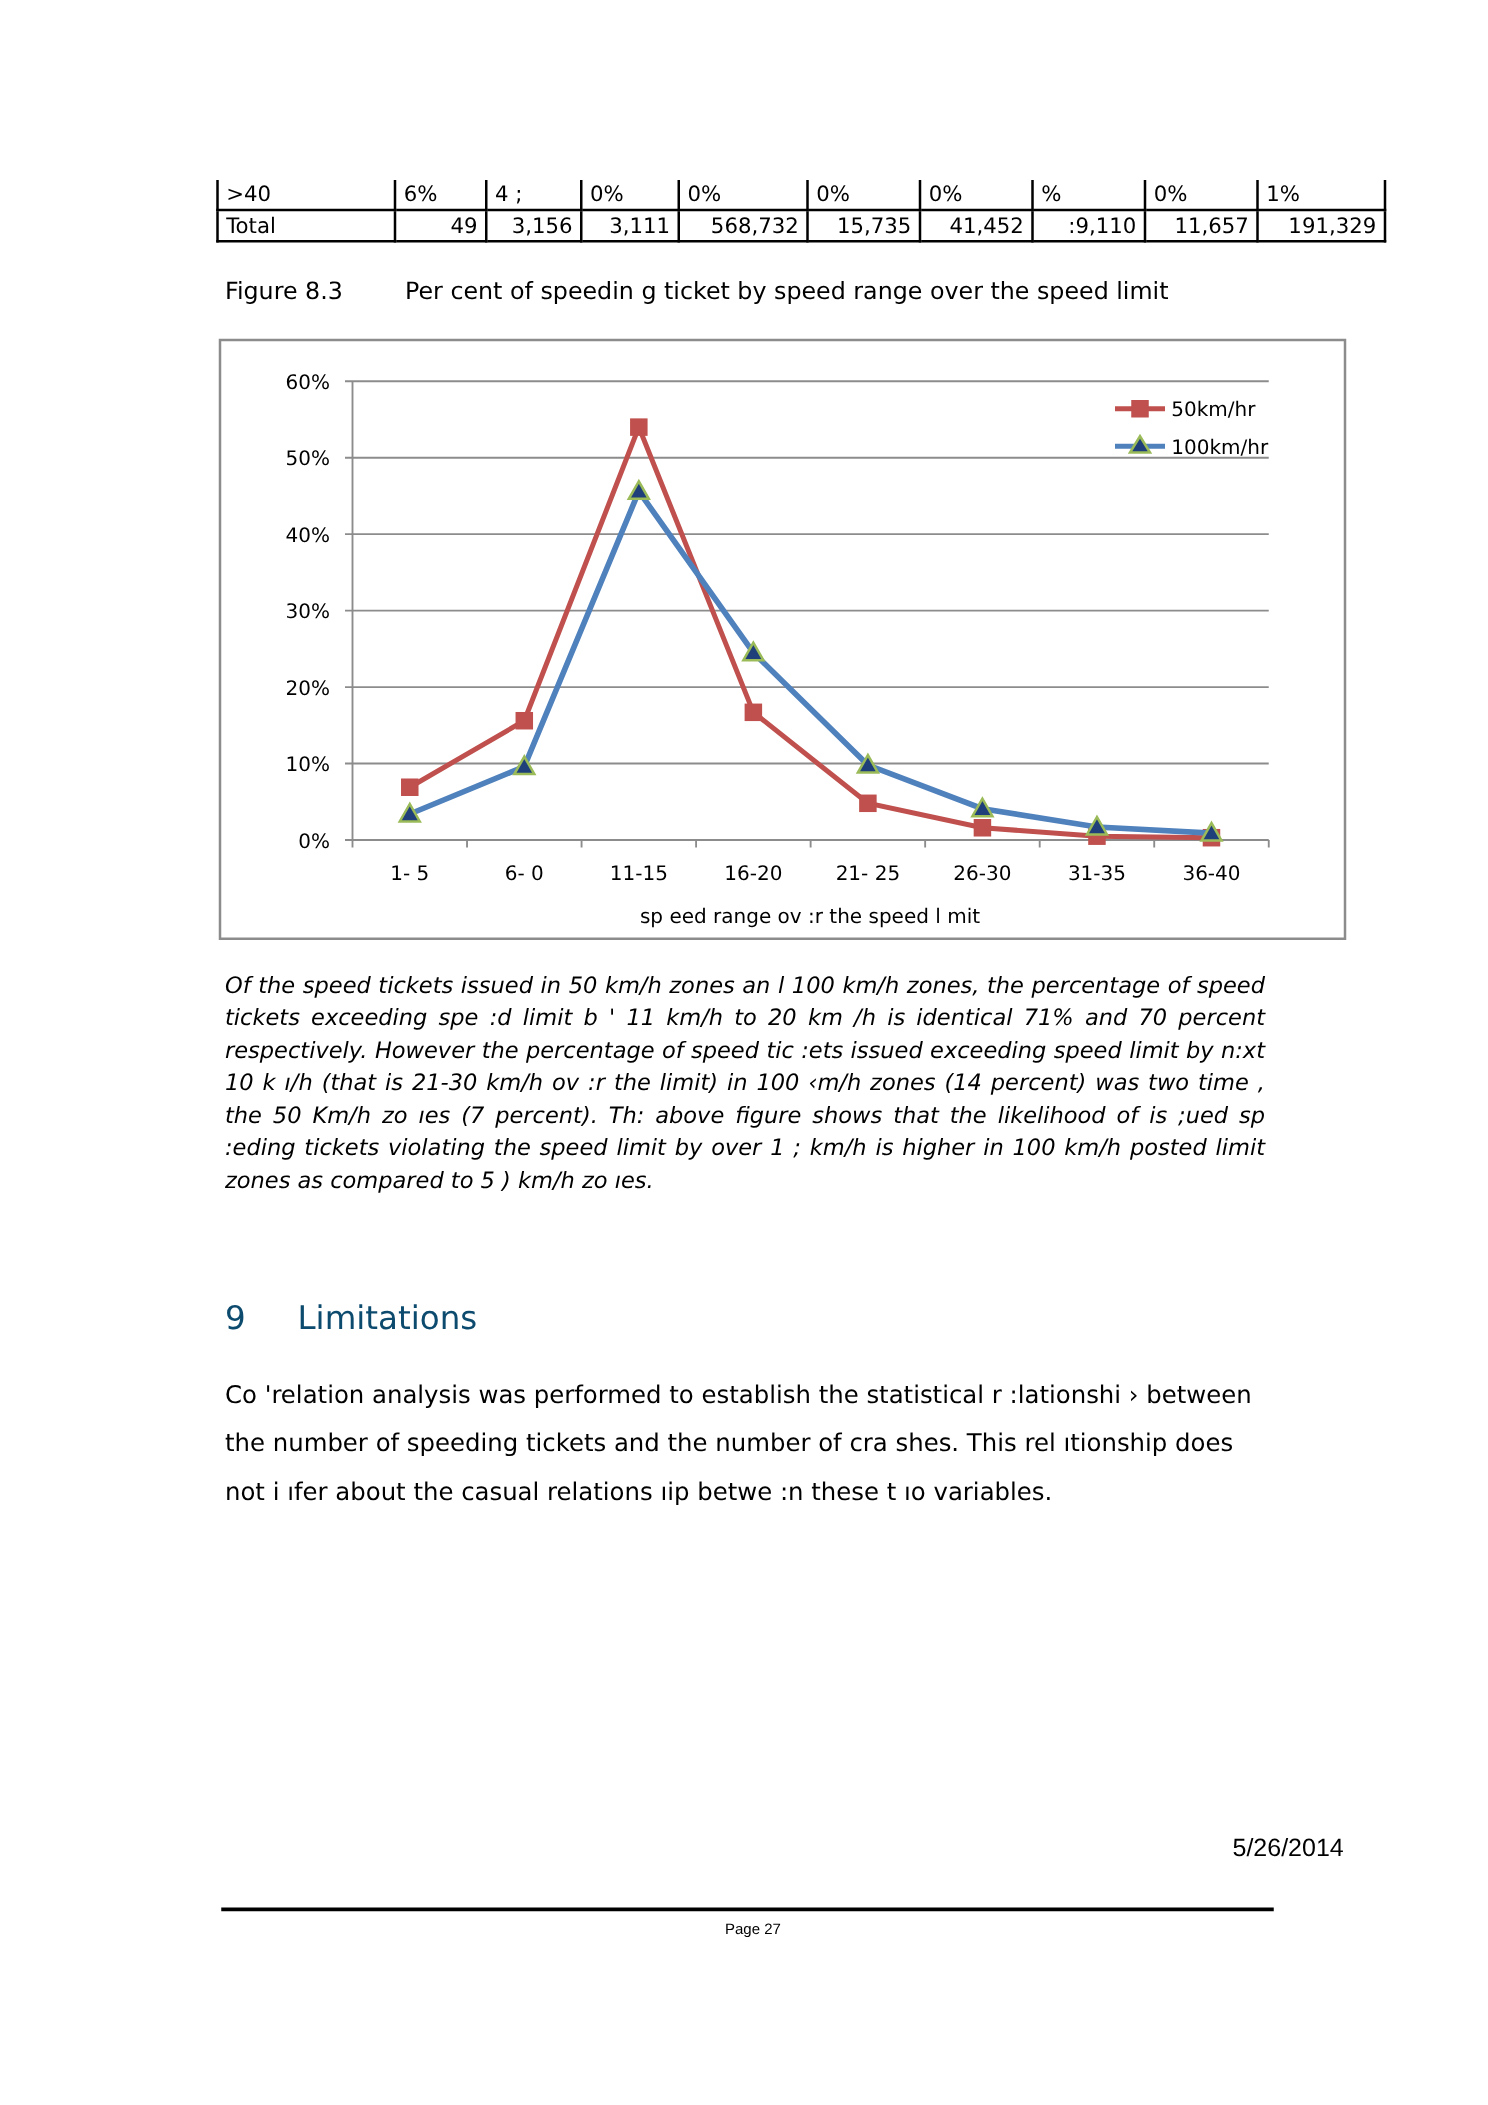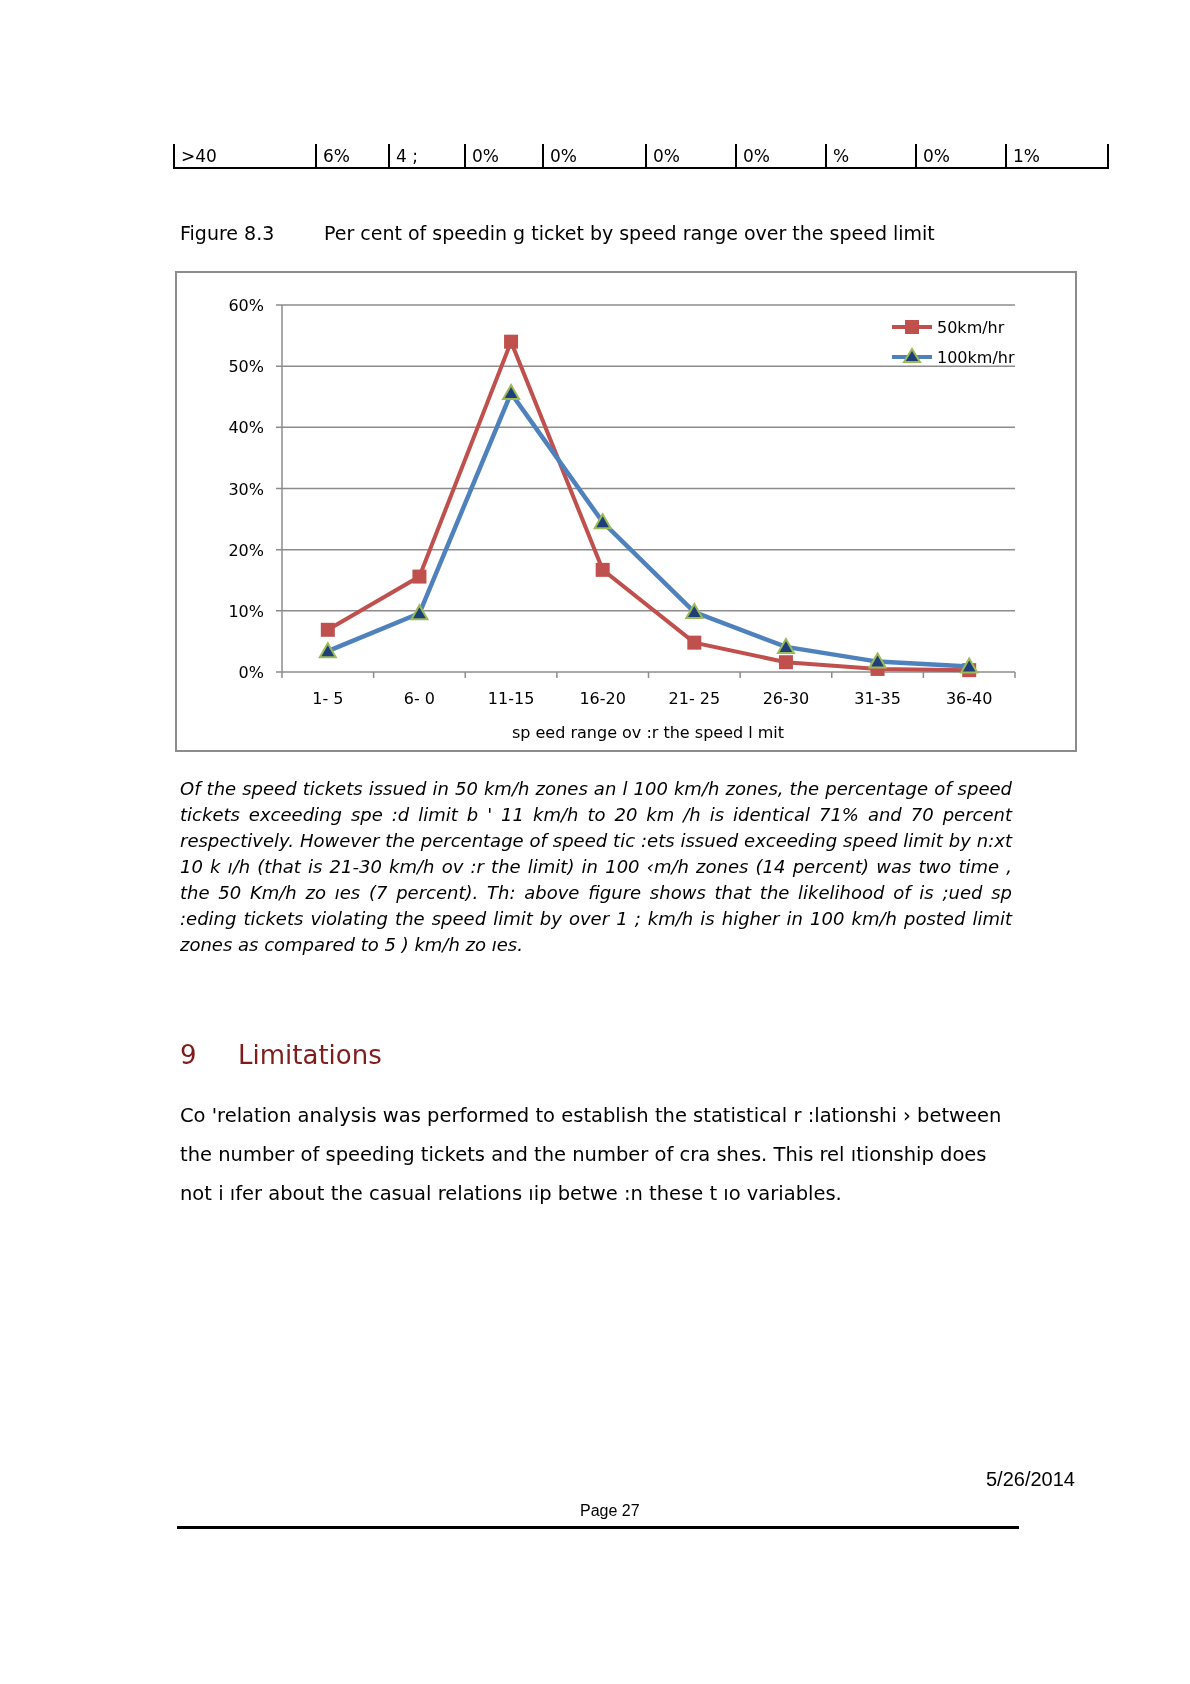--- a/index.html
+++ b/index.html
@@ -13,44 +13,56 @@
   table.top tr.first td { border-top:none; }
   table.top td.num { text-align:right; }
   
   .caption { left:180px; top:222px; font-size:19px; }
   .caption .lbl { display:inline-block; width:144px; }
   
   .chart-frame { left:175px; top:271px; width:902px; height:481px; border:2px solid #8c8c8c; box-sizing:border-box; }
   svg text { font-family:"DejaVu Sans", sans-serif; }
   
   .para1 { left:180px; top:776px; width:832px; font-size:18px; line-height:26px; text-align:justify;font-style:italic; }
-  .heading { left:180px; top:1040px; font-size:26px; color:#7f1d1d; }
+  .heading { left:180px; top:1040px; font-size:26px; color:#0c4a6e; }
   .heading .num { display:inline-block; width:58px; }
   .para2 { left:180px; top:1096px; width:830px; font-size:19.5px; line-height:39px; }
   .para2 p { margin:0; }
   .footer-rule { left:177px; top:1526px; width:842px; height:3px; background:#000; }
-  .footer-page { left:580px; top:1502px; font-family:"Liberation Sans", sans-serif; font-size:16px; }
+  .footer-page { left:580px; top:1536px; font-family:"Liberation Sans", sans-serif; font-size:12px; }
   .footer-date { left:986px; top:1468px; font-family:"Liberation Sans", sans-serif; font-size:20px; }
 </style>
 </head>
 <body>
 
 <table class="top">
   <tbody>
       <tr class="first">
     <td style="width:128px">&gt;40</td>
     <td style="width:59px">6%</td>
     <td style="width:62px">4 ;</td>
     <td style="width:64px">0%</td>
     <td style="width:89px">0%</td>
     <td style="width:76px">0%</td>
     <td style="width:76px">0%</td>
     <td style="width:76px">%</td>
     <td style="width:76px">0%</td>
     <td style="width:88px">1%</td>
+  </tr>
+  <tr>
+    <td>Total</td>
+    <td class="num">49</td>
+    <td class="num">3,156</td>
+    <td class="num">3,111</td>
+    <td class="num">568,732</td>
+    <td class="num">15,735</td>
+    <td class="num">41,452</td>
+    <td class="num">:9,110</td>
+    <td class="num">11,657</td>
+    <td class="num">191,329</td>
   </tr>
 </tbody>
   </table>
 
 <div class="abs caption">
   <span class="lbl">Figure 8.3</span><span>Per cent of speedin g ticket by speed range over the speed limit</span>
 </div>
 
 <div class="abs chart-frame"></div>
 <svg class="abs" style="left:0;top:0" width="1190" height="780">

